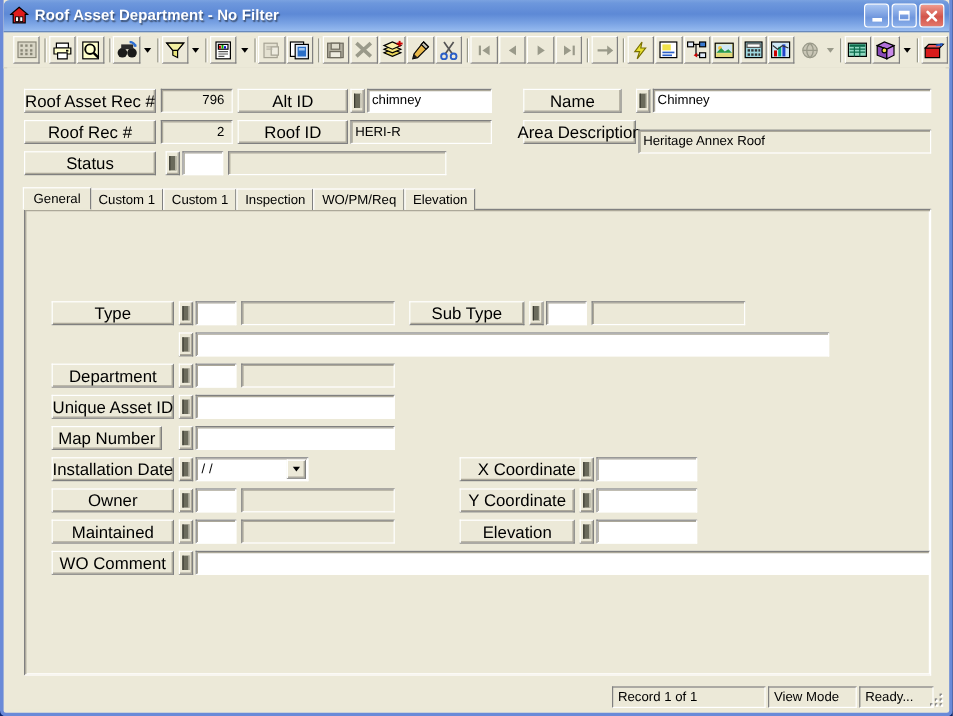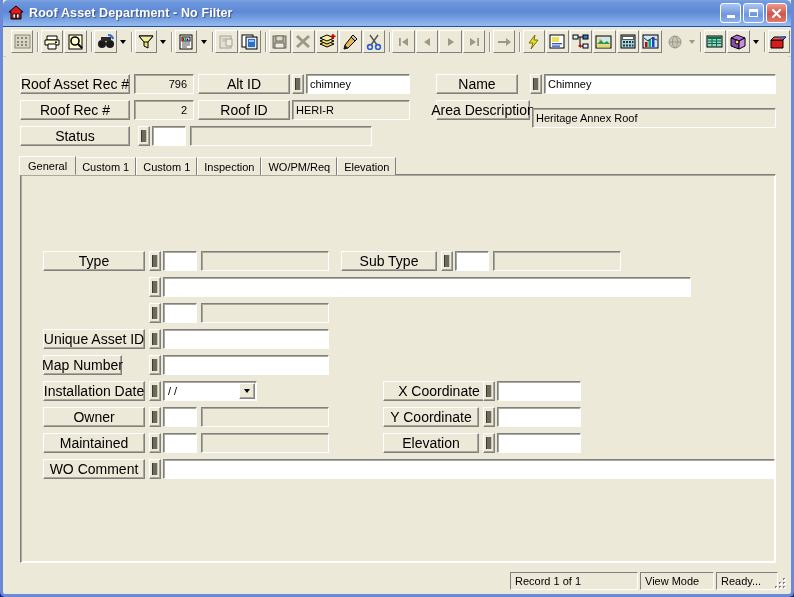--- a/index.html
+++ b/index.html
@@ -555,29 +555,30 @@
       <div class="fld ro" style="left:180px;top:76px;width:128px;"></div>
 
       <div class="lbl" style="left:320px;top:76px;width:96px;">Sub Type</div>
       <div class="lk" style="left:420px;top:76px;"></div>
       <div class="fld ed" style="left:434px;top:76px;width:34px;"></div>
       <div class="fld ro" style="left:472px;top:76px;width:128px;"></div>
 
       <div class="lk" style="left:128px;top:102px;"></div>
       <div class="fld ed" style="left:142px;top:102px;width:528px;"></div>
 
+      <div class="lbl" style="left:22px;top:128px;width:102px;">Department</div>
       <div class="lk" style="left:128px;top:128px;"></div>
       <div class="fld ed" style="left:142px;top:128px;width:34px;"></div>
       <div class="fld ro" style="left:180px;top:128px;width:128px;"></div>
 
       <div class="lbl" style="left:22px;top:154px;width:102px;">Unique Asset ID</div>
       <div class="lk" style="left:128px;top:154px;"></div>
       <div class="fld ed" style="left:142px;top:154px;width:166px;"></div>
 
-      <div class="lbl" style="left:22px;top:180px;width:79px;">Map Number</div>
+      <div class="lbl" style="left:22px;top:180px;width:92px;">Map Number</div>
       <div class="lk" style="left:128px;top:180px;"></div>
       <div class="fld ed" style="left:142px;top:180px;width:166px;"></div>
 
       <div class="lbl" style="left:22px;top:206px;width:102px;">Installation Date</div>
       <div class="lk" style="left:128px;top:206px;"></div>
       <div class="combo" style="left:142px;top:206px;width:94px;">
         <span>  /  /</span>
         <span class="arw">
             <i></i>
           </span>

